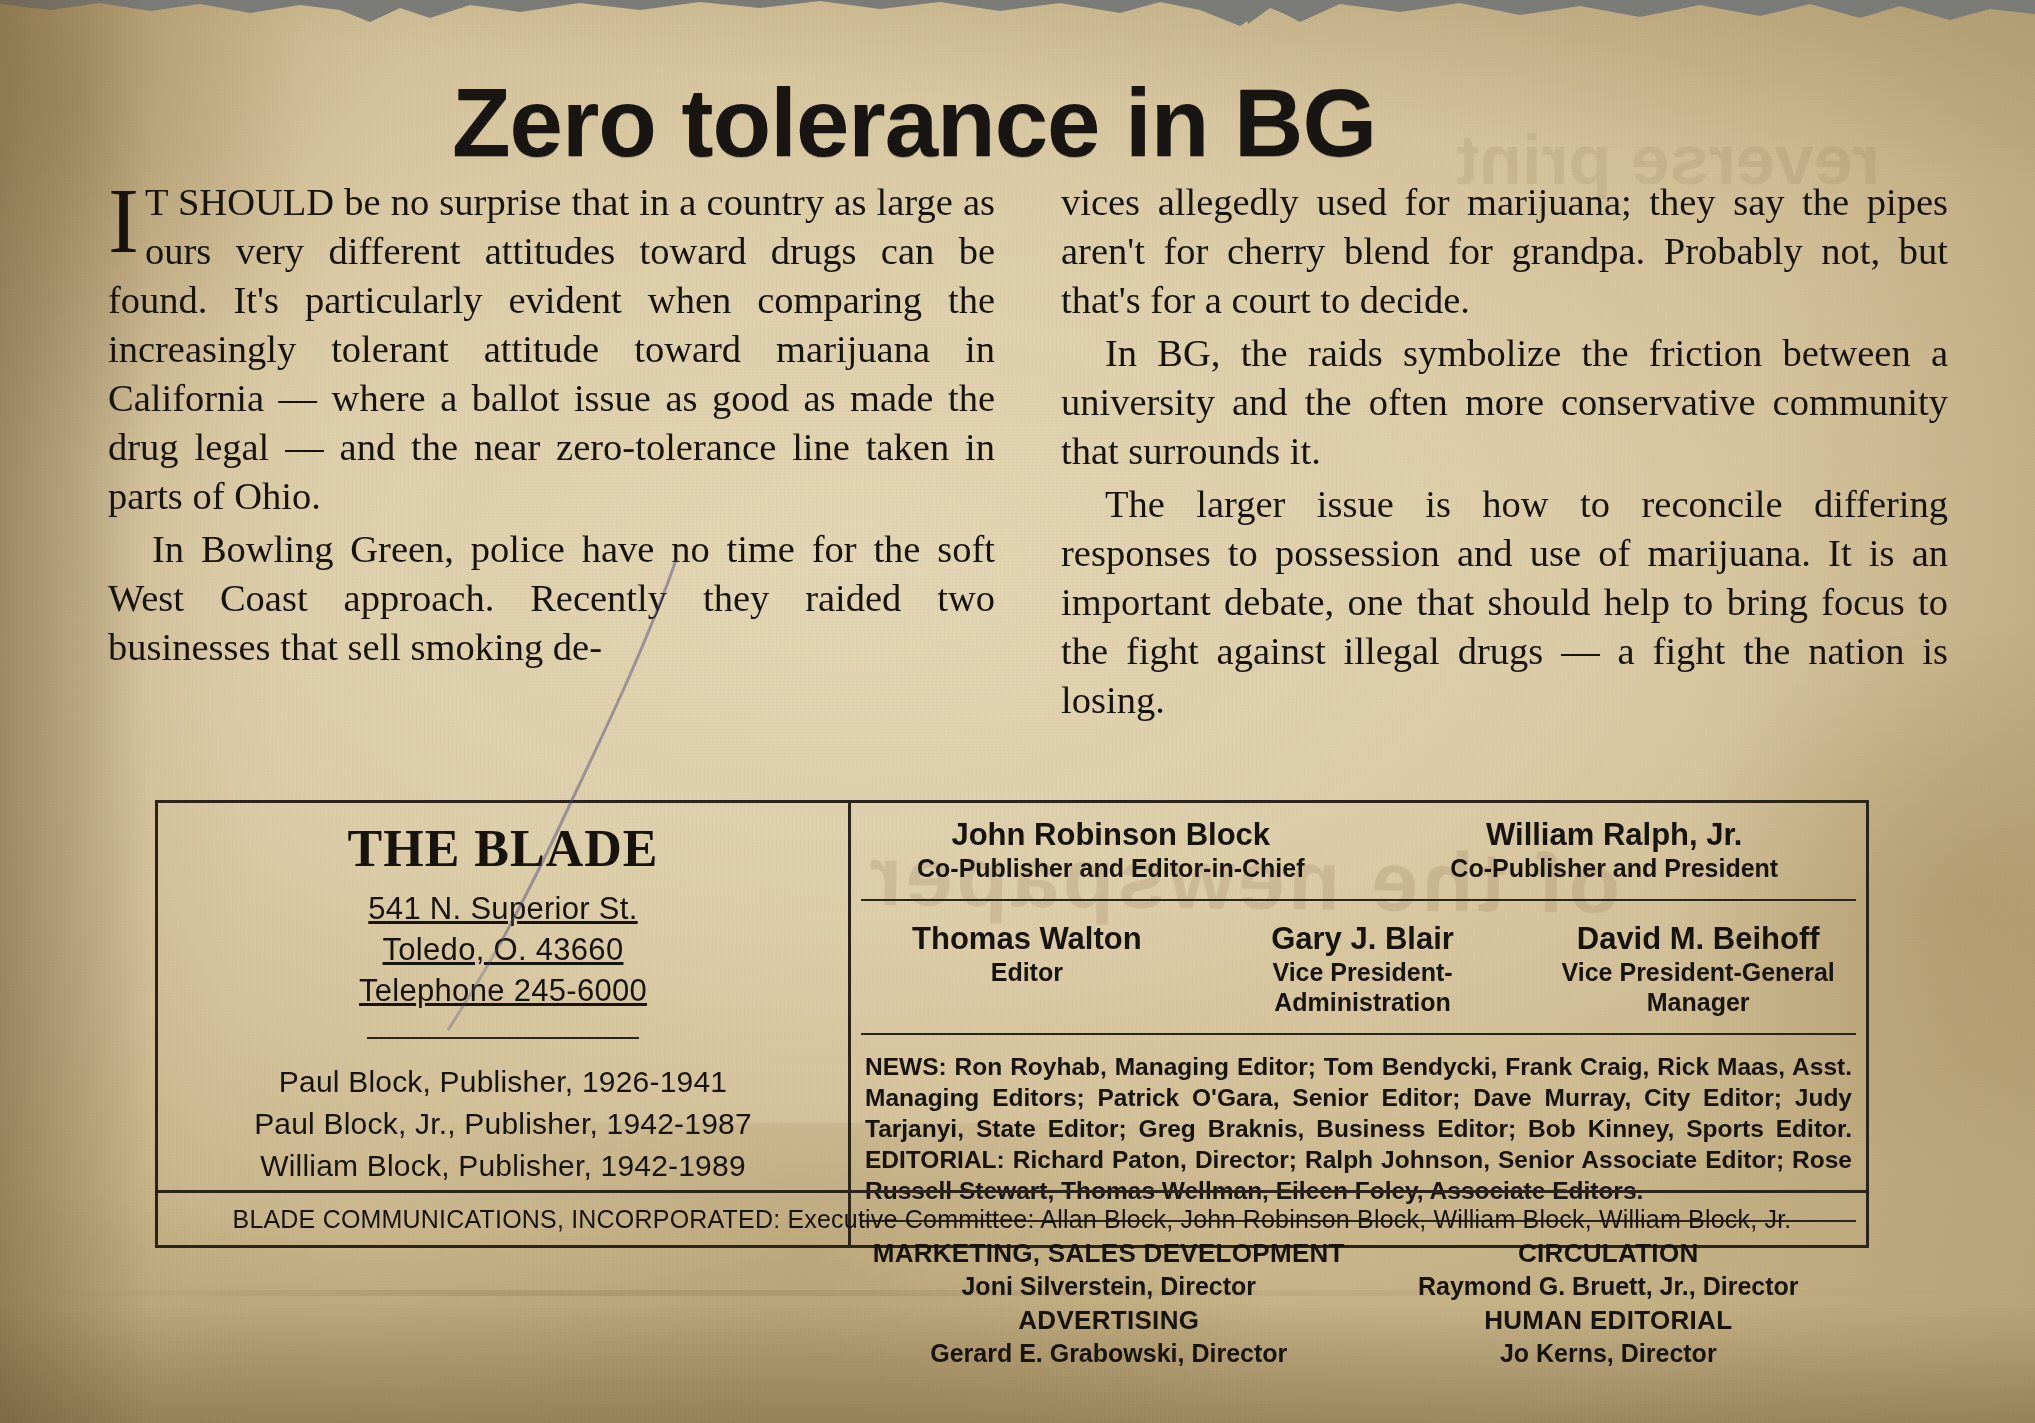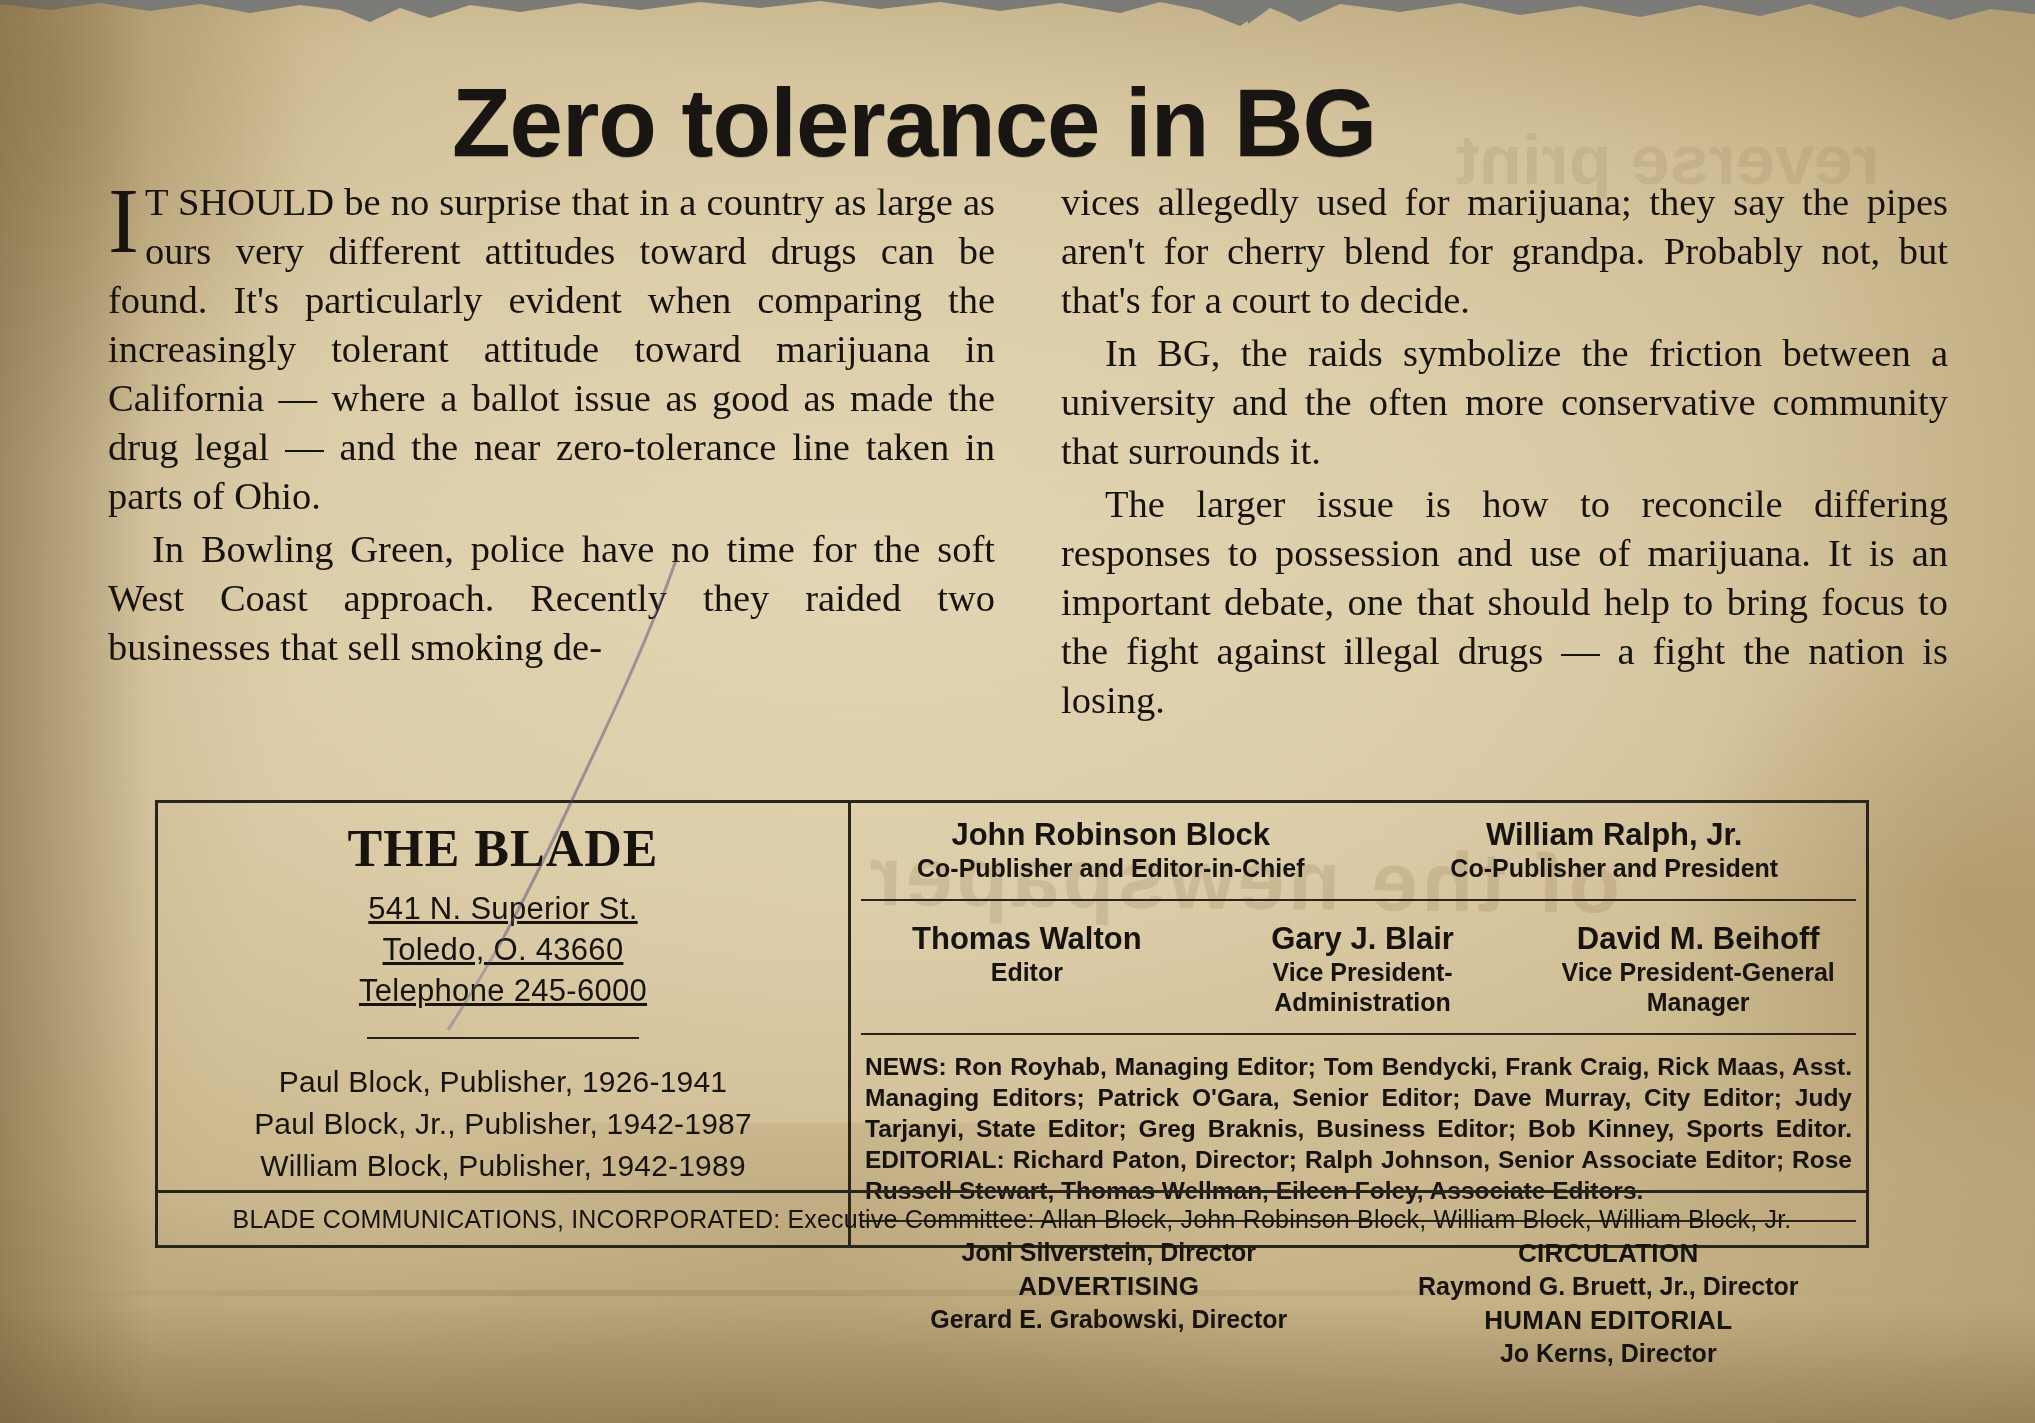--- a/index.html
+++ b/index.html
@@ -385,20 +385,21 @@
           </div>
 
           <div class="hrule"></div>
 
           <div class="staff">NEWS: Ron Royhab, Managing Editor; Tom Bendycki, Frank Craig, Rick Maas, Asst. Managing Editors; Patrick O'Gara, Senior Editor; Dave Murray, City Editor; Judy Tarjanyi, State Editor; Greg Braknis, Business Editor; Bob Kinney, Sports Editor. EDITORIAL: Richard Paton, Director; Ralph Johnson, Senior Associate Editor; Rose Russell Stewart, Thomas Wellman, Eileen Foley, Associate Editors.</div>
 
           <div class="hrule"></div>
 
           <div class="dept-row">
             <div class="dept-col">
+              <div class="dept-head">MARKETING, SALES DEVELOPMENT</div>
               <div class="dept-person">Joni Silverstein, Director</div>
               <div class="dept-head">ADVERTISING</div>
               <div class="dept-person">Gerard E. Grabowski, Director</div>
             </div>
             <div class="dept-col">
               <div class="dept-head">CIRCULATION</div>
               <div class="dept-person">Raymond G. Bruett, Jr., Director</div>
               <div class="dept-head">HUMAN EDITORIAL</div>
               <div class="dept-person">Jo Kerns, Director</div>
             </div>

